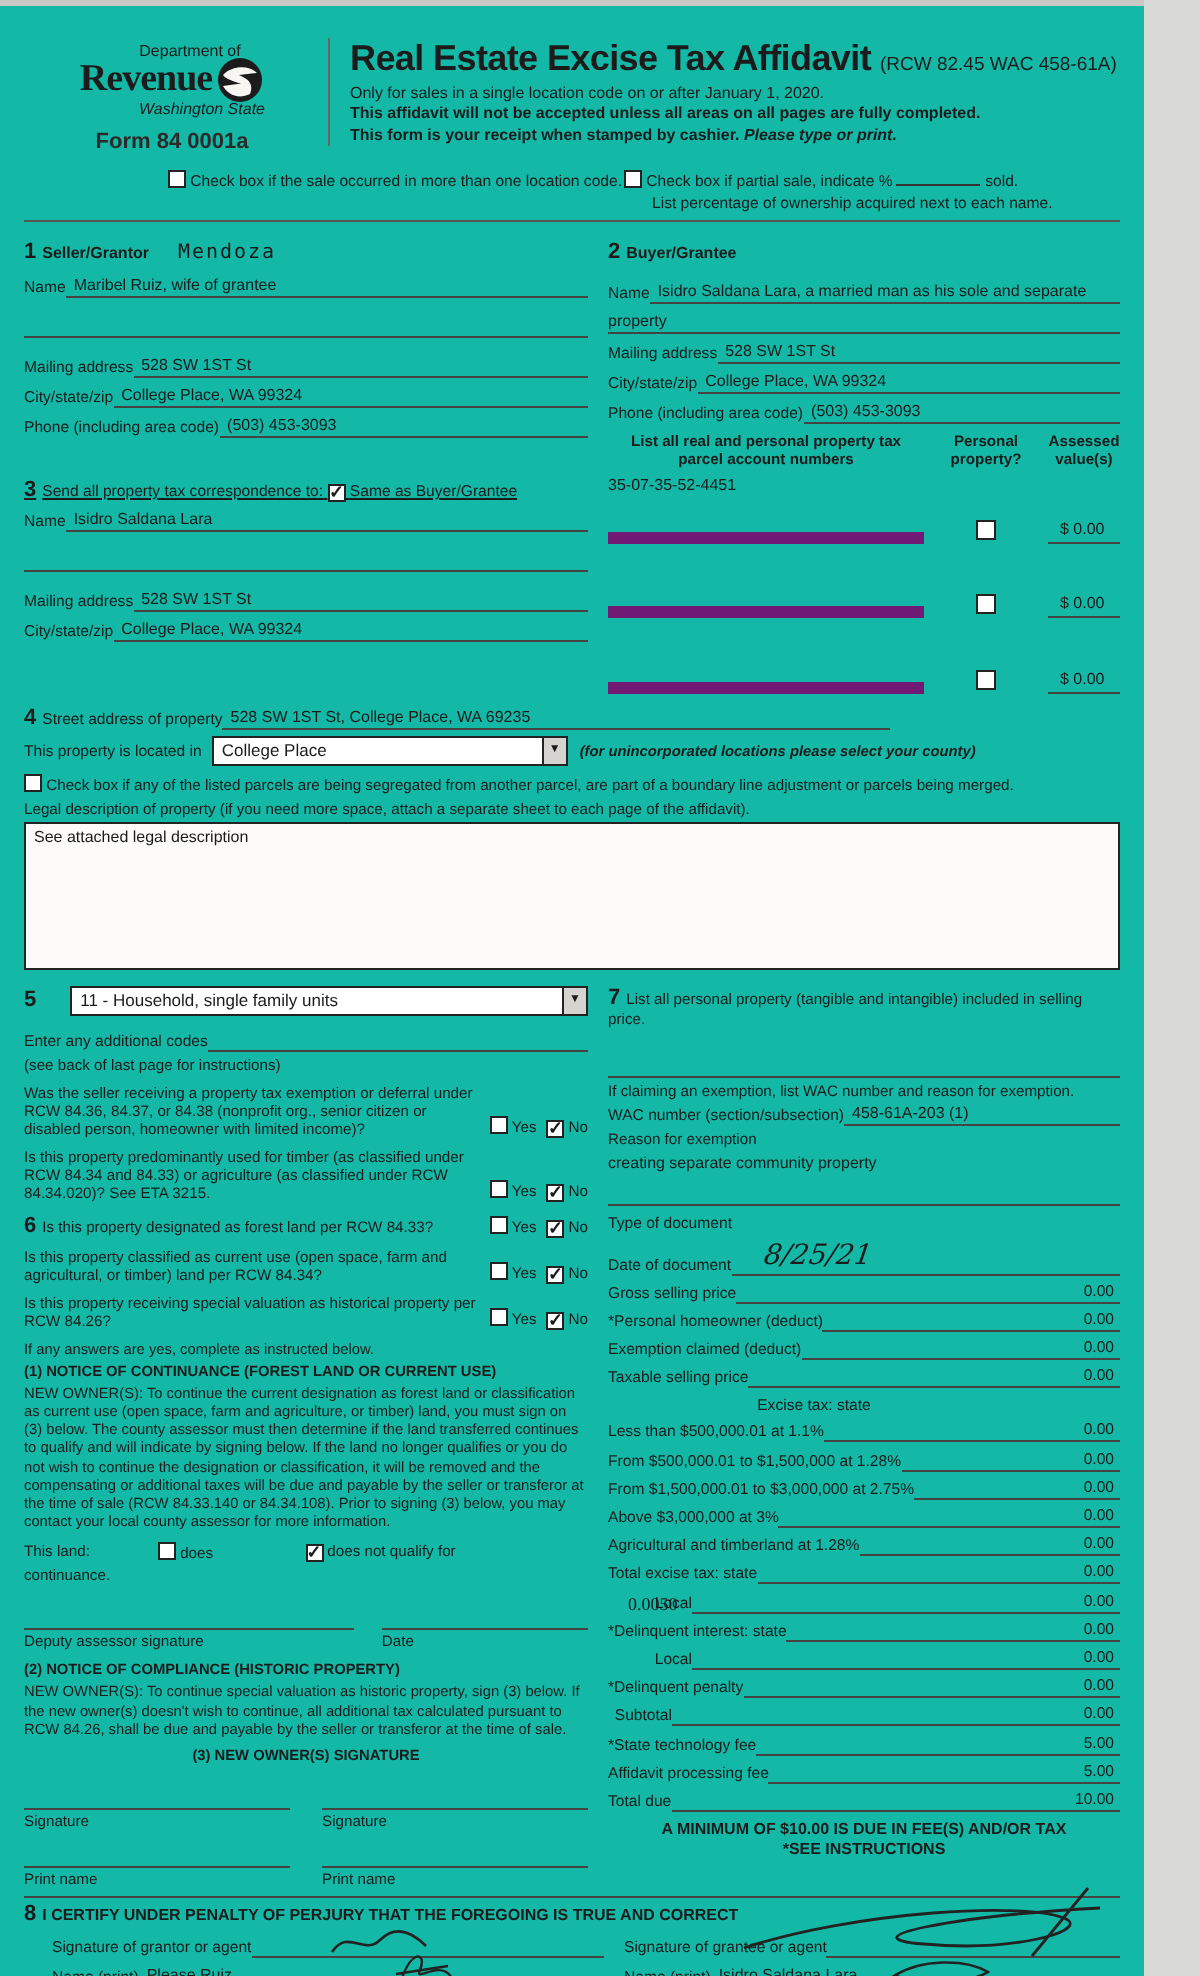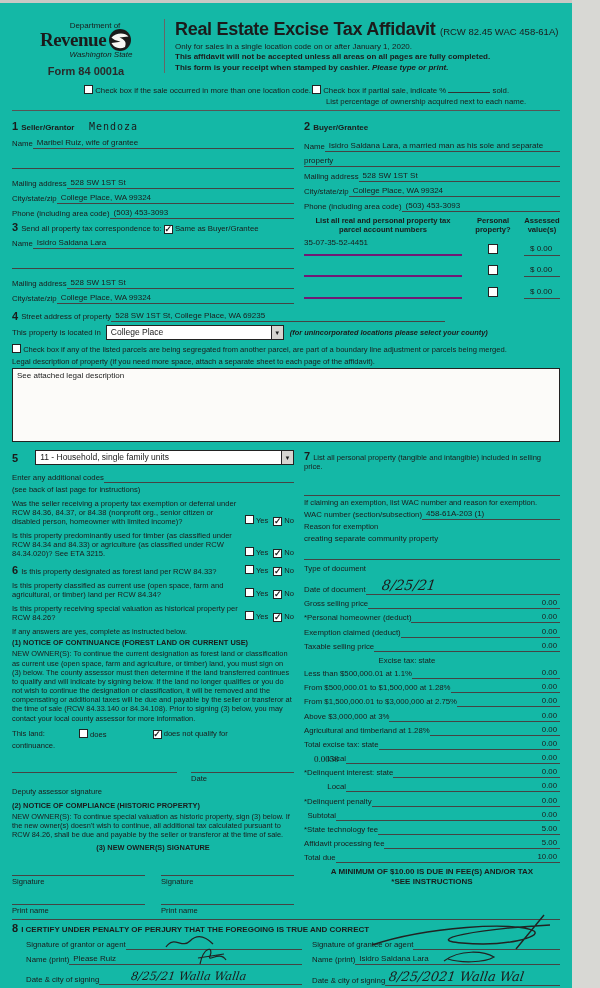--- a/index.html
+++ b/index.html
@@ -38,21 +38,21 @@
   .sec-num { font-weight:bold; font-size:11px; margin-right:3px; }
   .sec-title { font-weight:bold; font-size:8px; }
   .typed-mono { font-family:"DejaVu Sans Mono",monospace; font-size:10px; letter-spacing:1px; margin-left:10px; }
   .twocol { display:flex; }
   .colL { width:282px; }
   .colR { flex:1; padding-left:10px; }
   
   .parcel-hd { display:flex; font-size:7.6px; font-weight:bold; text-align:center; margin-top:4px; }
   .parcel-hd .c1 { width:158px; } .parcel-hd .c2 { width:62px; } .parcel-hd .c3 { flex:1; }
   .parcel-row { display:flex; align-items:flex-end; margin-top:3.5px; font-size:8px; }
-  .parcel-row .num { width:158px; border-bottom:2px solid #701a75; min-height:10px; padding-bottom:6px; }
+  .parcel-row .num { width:158px; border-bottom:6px solid #701a75; min-height:10px; padding-bottom:18px; }
   .parcel-row .pcb { width:62px; text-align:center; padding-bottom:1px; }
   .parcel-row .pcb .cb { width:10px; height:10px; }
   .parcel-row .av { flex:1; border-bottom:1px solid #444; padding:0 0 1px 6px; min-height:10px; }
   
   .dd { display:inline-flex; align-items:stretch; border:1.2px solid #222; background:#fff; height:13px; vertical-align:middle; }
   .dd-text { padding:1px 6px 0 4px; font-size:8.5px; }
   .dd-btn { width:11px; background:#d6d4d0; border-left:1px solid #222; display:flex; align-items:center; justify-content:center; font-size:6px; }
   
   .legalbox { border:1.4px solid #222; height:68px; font-size:8px; padding:2px 4px; background:#fcfbf9; margin-top:2px; }
   
@@ -138,21 +138,21 @@
         </div>
       <div class="fl">
           <span class="lab">City/state/zip</span>
           <span class="val">College Place, WA 99324</span>
         </div>
       <div class="fl">
           <span class="lab">Phone (including area code)</span>
           <span class="val">(503) 453-3093</span>
         </div>
 
-      <div style="margin-top:2px; font-size:7.8px;">
+      <div style="margin-top:20px; font-size:7.8px;text-decoration:underline;">
         <span class="sec-num">3</span><span>Send all property tax correspondence to:</span>
         <span class="cb">✓</span>
         <span>Same as Buyer/Grantee</span>
       </div>
       <div class="fl">
           <span class="lab">Name</span>
           <span class="val">Isidro Saldana Lara</span>
         </div>
       <div class="fl" style="margin-top:9px;">
           <span class="val"></span>
@@ -277,21 +277,21 @@
       <div style="display:flex; margin-top:6px; font-size:7.6px;">
         <span>This land:</span>
         <span style="margin-left:34px;"><span class="cb"></span> <span>does</span></span>
         <span style="margin-left:46px;"><span class="cb">✓</span> <span>does not qualify for</span></span>
       </div>
       <div class="small-cap" style="margin-top:2px;">continuance.</div>
 
       <div style="display:flex; margin-top:12px; font-size:7.6px;">
         <div style="flex:1.6; margin-right:14px;">
             <div class="undl" style="height:10px;"></div>
-            <div style="margin-top:14px;">Deputy assessor signature</div>
+            <div style="margin-top:1px;">Deputy assessor signature</div>
           </div>
         <div style="flex:1;">
             <div class="undl" style="height:10px;"></div>
             <div style="margin-top:1px;">Date</div>
           </div>
       </div>
 
       <div class="noticetxt b" style="margin-top:5px;">(2) NOTICE OF COMPLIANCE (HISTORIC PROPERTY)</div>
       <div class="noticetxt">NEW OWNER(S): To continue special valuation as historic property, sign (3) below. If the new owner(s) doesn't wish to continue, all additional tax calculated pursuant to RCW 84.26, shall be due and payable by the seller or transferor at the time of sale.</div>
       <div class="noticetxt b" style="text-align:center; margin-top:4px;">(3) NEW OWNER(S) SIGNATURE</div>

